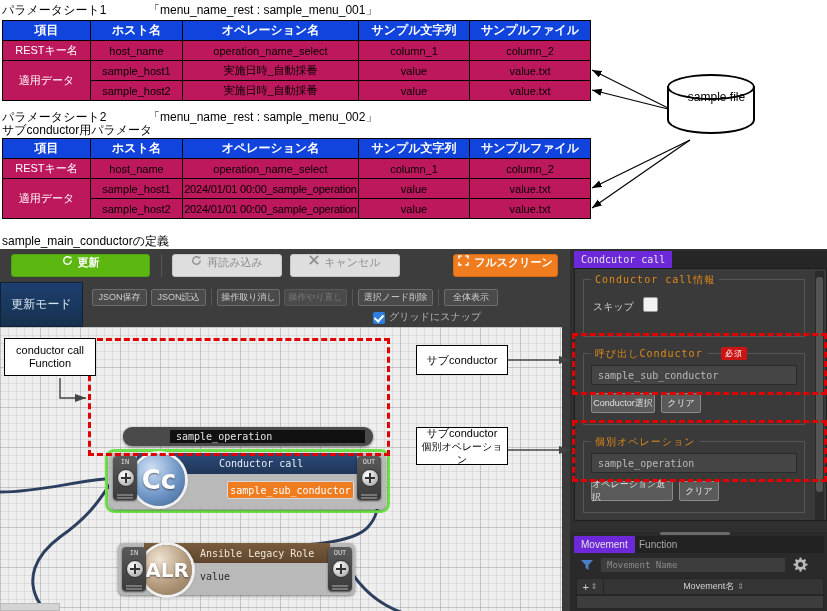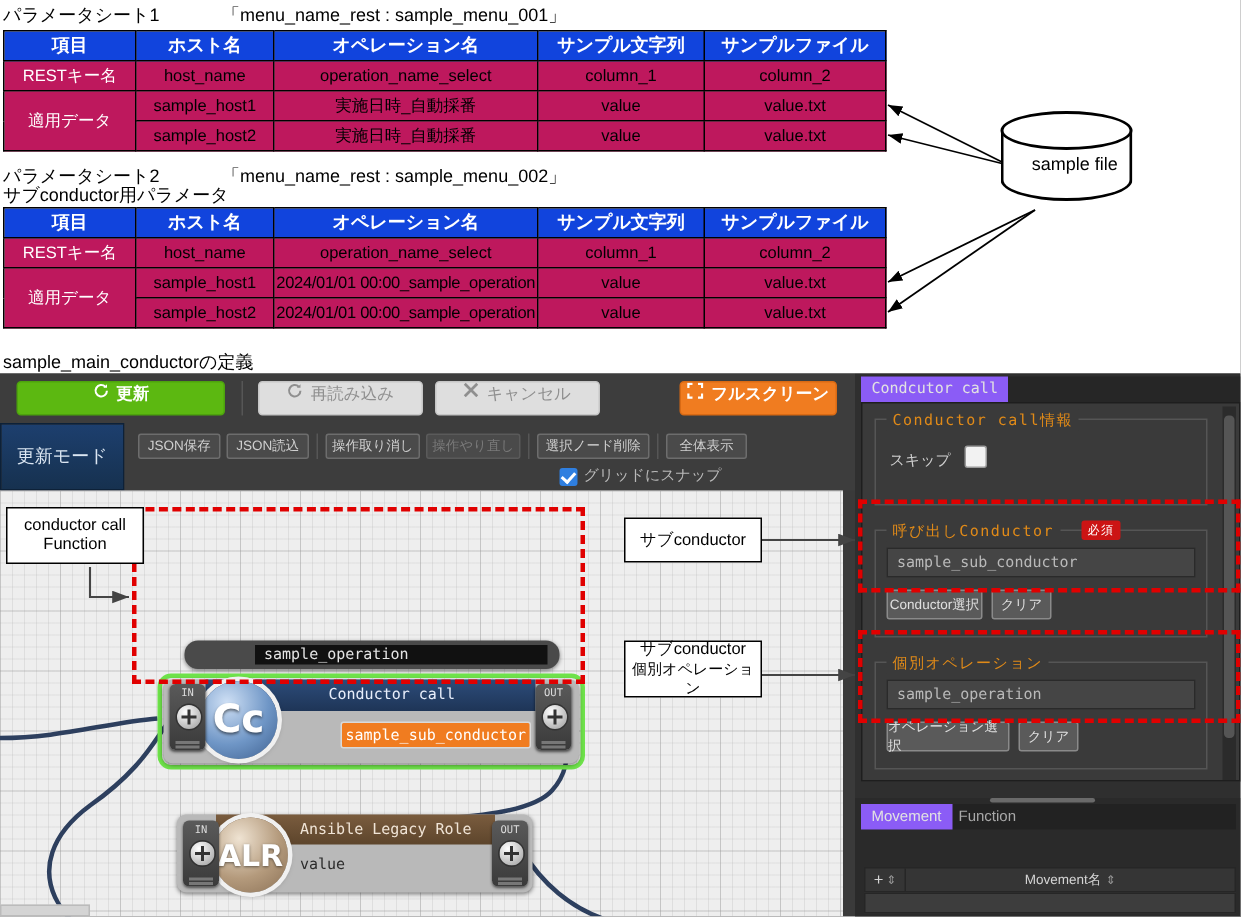--- a/index.html
+++ b/index.html
@@ -101,21 +101,21 @@
   .sel-outline{position:absolute;border:3px solid #6ee24a;border-radius:9px;box-sizing:border-box;}
   .orangefield{position:absolute;background:#f07c20;color:#fff;font-family:"DejaVu Sans Mono",monospace;
       font-size:10px;display:flex;align-items:center;justify-content:center;border-radius:2px;
       border:1px solid #d9d9d9;box-sizing:border-box;}
 
   
   .rpanel{position:absolute;left:570px;top:0;width:257px;height:362px;background:#2f2f2f;}
   .tabstrip{position:absolute;left:4px;top:2px;width:253px;height:17px;background:#262626;}
   .tab{position:absolute;height:17px;display:flex;align-items:center;padding:0 7px;
        font-size:10px;box-sizing:border-box;font-family:"DejaVu Sans Mono",monospace;}
-  .tab.active{background:#8b5cf6;color:#e2e2e2;}
+  .tab.active{background:#6d28d9;color:#e2e2e2;}
   .tab.inact{color:#a8a8a8;}
   .pbody{position:absolute;left:4px;top:19px;width:253px;height:253px;background:#3a3a3a;
          border:1px solid #1e1e1e;box-sizing:border-box;overflow:hidden;}
   .fset{position:absolute;border:1px solid #555;box-sizing:border-box;}
   .flegend{position:absolute;background:#3a3a3a;color:#e08a18;font-size:10px;padding:0 4px;
       font-family:"DejaVu Sans Mono",monospace;letter-spacing:1px;white-space:nowrap;}
   .req{position:absolute;background:#cc1414;color:#fff;font-size:8px;padding:1px 4px;
       border-radius:2px;letter-spacing:1px;}
   .ptext{position:absolute;color:#cfcfcf;font-size:10px;font-family:"DejaVu Sans Mono",monospace;}
   .pinput{position:absolute;background:#454545;border:1px solid #2a2a2a;box-sizing:border-box;
@@ -231,21 +231,21 @@
   </defs>
   <line x1="672" y1="110" x2="592" y2="70" stroke="#000" stroke-width="1.2" marker-end="url(#ah)"></line>
   <line x1="672" y1="110" x2="592" y2="90" stroke="#000" stroke-width="1.2" marker-end="url(#ah)"></line>
   <line x1="690" y1="140" x2="592" y2="188" stroke="#000" stroke-width="1.2" marker-end="url(#ah)"></line>
   <line x1="690" y1="140" x2="592" y2="208" stroke="#000" stroke-width="1.2" marker-end="url(#ah)"></line>
 </svg>
 
 <div class="abs" style="left:667px;top:74px;width:88px;height:68px;">
   <div class="cyl-body" style="left:0;top:12px;width:84px;height:46px;"></div>
   <div class="cyl-top" style="left:0;top:0;width:84px;height:22px;"></div>
-  <div class="cyl-label" style="top:28px;left:0;width:99px;">sample file</div>
+  <div class="cyl-label" style="top:16px;left:0;width:99px;">sample file</div>
 </div>
 
 <div class="abs" style="left:2px;top:233px;font-size:12px;">sample_main_conductorの定義</div>
 
 <div class="editor">
 
   <div class="topbar">
     <div class="btn btn-green" style="left:11px;top:5px;width:139px;">
       <svg width="11" height="11" viewBox="0 0 16 16">
           <path d="M13.5 8a5.5 5.5 0 1 1-1.6-3.9" fill="none" stroke="#fff" stroke-width="2"></path>
@@ -418,20 +418,31 @@
 
     <div class="mvpanel">
       <div style="position:absolute;left:90px;top:0px;width:70px;height:3px;background:#6a6a6a;border-radius:2px;"></div>
       <div class="mvtabs">
         <div class="tab active" style="left:0;top:0;font-family:'Liberation Sans',sans-serif;">
             <span>Movement</span>
           </div>
         <div class="tab inact" style="left:58px;top:0;font-family:'Liberation Sans',sans-serif;">
             <span>Function</span>
           </div>
+      </div>
+      <div class="mvfilterrow">
+        <svg style="position:absolute;left:4px;top:3px;" width="14" height="14" viewBox="0 0 14 14">
+            <path d="M1 2 H13 L8.5 7 V12 L5.5 10 V7 Z" fill="#4b7fc9"></path>
+          </svg>
+        <div class="mvinput" style="left:24px;top:2px;width:186px;height:16px;" placeholder="Movement Name">
+          <span>Movement Name</span>
+        </div>
+        <svg style="position:absolute;left:217px;top:2px;" width="15" height="15" viewBox="0 0 16 16">
+            <path d="M8 5.3a2.7 2.7 0 1 0 0 5.4 2.7 2.7 0 0 0 0-5.4z M7 0.6h2l.3 2 1.6.7 1.7-1.2 1.4 1.4-1.2 1.7.7 1.6 2 .3v2l-2 .3-.7 1.6 1.2 1.7-1.4 1.4-1.7-1.2-1.6.7-.3 2h-2l-.3-2-1.6-.7-1.7 1.2-1.4-1.4 1.2-1.7-.7-1.6-2-.3v-2l2-.3.7-1.6-1.2-1.7 1.4-1.4 1.7 1.2 1.6-.7z" fill="#b9b9b9"></path>
+          </svg>
       </div>
       <div class="mvhdr">
         <div class="c1">
 
           <span style="font-size:11px;color:#d4d4d4;">+</span>
           <span style="font-size:8px;color:#9a9a9a;">⇕</span>
         </div>
         <div class="c2">
           <span>Movement名</span>
           <span style="font-size:8px;color:#9a9a9a;">⇕</span>

